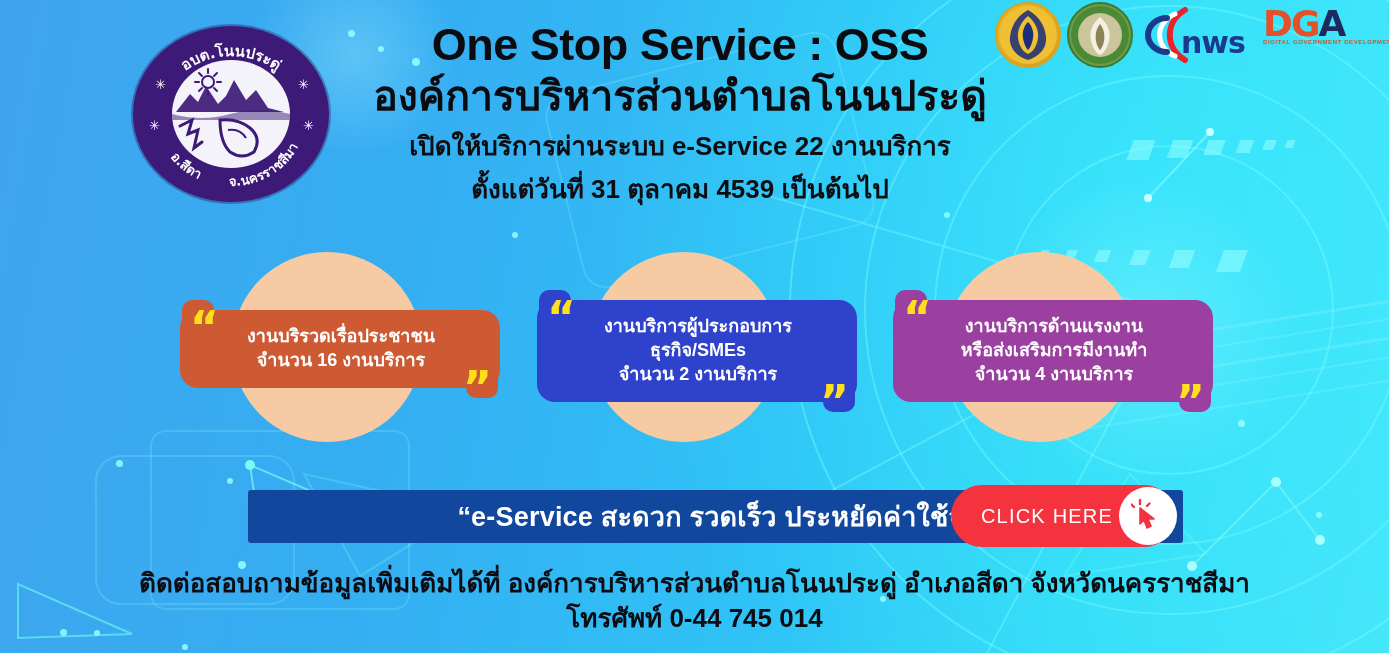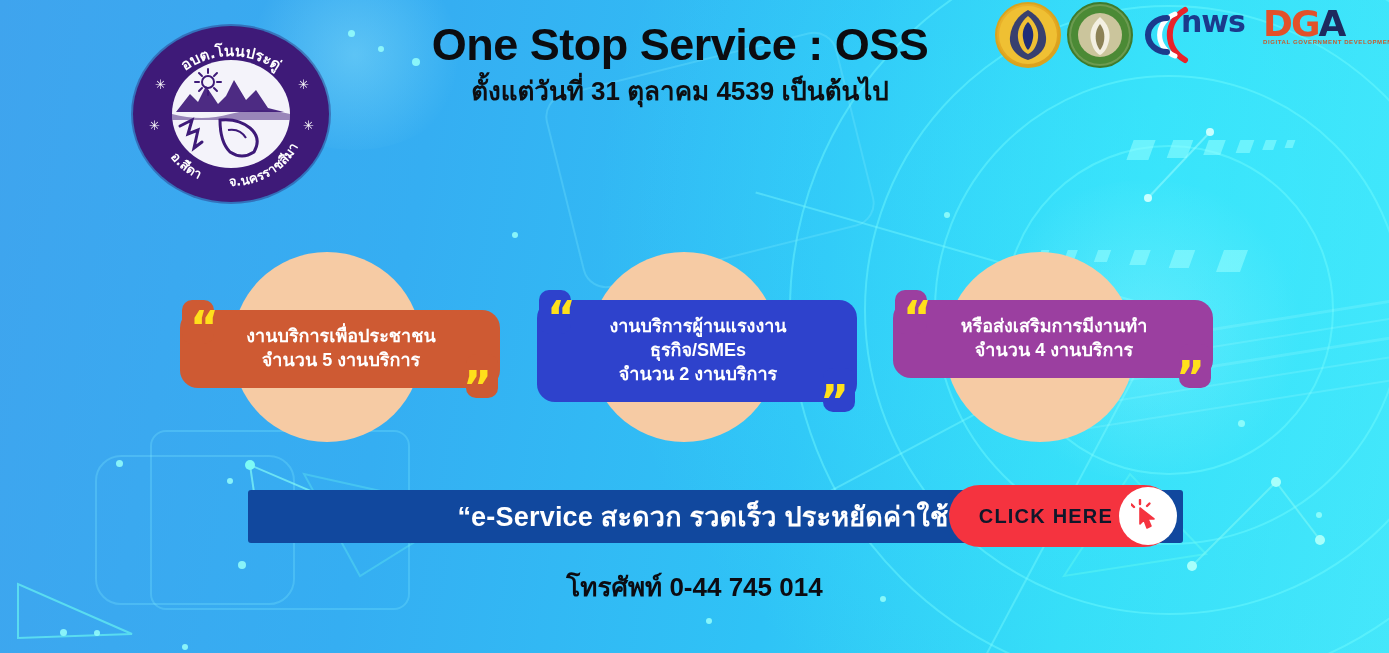--- a/index.html
+++ b/index.html
@@ -77,21 +77,21 @@
   }
   .logo-green {
     width:66px; height:66px; border-radius:50%;
     background:radial-gradient(circle at 50% 50%, #D9D3B0 0%, #A9B87C 48%, #4E8C3A 78%, #2F6B25 100%);
     position:relative; overflow:hidden;
     border:2px solid #3E7A2C;
   }
   .logo-nws { position:relative; width:118px; height:62px; }
   .nws-arcs { position:absolute; left:0; top:0; }
   .nws-text {
-    position:absolute; left:42px; top:0;
+    position:absolute; left:42px; top:21px;
     font-weight:bold; font-size:30px; color:#1B3A8C;
     letter-spacing:-1px; font-family:"DejaVu Sans", sans-serif;
   }
   .logo-dga { position:relative; width:108px; height:58px; }
   .dga-text {
     font-weight:bold; font-size:36px; letter-spacing:-2px;
     font-family:"DejaVu Sans", sans-serif;
   }
   .dga-sub {
     font-size:6px; color:#C65A2E; letter-spacing:0.6px;
@@ -164,21 +164,21 @@
     font-size:27px; padding-left:36px; letter-spacing:0.2px;
   }
   .cta-btn {
     position:absolute; right:8px; top:-5px;
     height:62px; min-width:210px;
     background:#F5333F; border-radius:31px;
     display:flex; align-items:center; justify-content:center;
     padding:0 62px 0 30px;
   }
   .cta-btn-label {
-    color:#0f172a; font-weight:bold; font-size:20px; letter-spacing:1.2px;
+    color:#ffffff; font-weight:normal; font-size:20px; letter-spacing:1.2px;
   }
   .cta-cursor-circle {
     position:absolute; right:-2px; top:2px;
     width:58px; height:58px; border-radius:50%; background:#fff;
     display:flex; align-items:center; justify-content:center;
   }
 
   
   .footer {
     position:absolute; left:0; top:568px; width:1389px;
@@ -366,56 +366,59 @@
         <span class="dga-text" style="color:#E2512A;">D</span>
         <span class="dga-text" style="color:#E2512A;">G</span>
         <span class="dga-text" style="color:#1E2A5E;">A</span>
       </div>
       <div class="dga-sub">DIGITAL GOVERNMENT DEVELOPMENT AGENCY</div>
     </div>
   </div>
 
   <div class="title-block">
     <div class="t-main">One Stop Service : OSS</div>
+    <div class="t-thai">องค์การบริหารส่วนตำบลโนนประดู่</div>
+    <div class="t-sub">เปิดให้บริการผ่านระบบ e-Service 22 งานบริการ</div>
     <div class="t-sub">ตั้งแต่วันที่ 31 ตุลาคม 4539 เป็นต้นไป</div>
   </div>
 
   <div class="cards">
 
     <div class="card-wrap" style="left:180px;">
       <div class="card-circle"></div>
       <div class="card-body c1">
         <div class="q-notch tl n1"></div>
         <div class="q-notch br n1"></div>
         <span class="q-open">“</span>
-        <div>งานบริการเพื่อประชาชน</div>
-        <div>จำนวน 5 งานบริการ</div>
+        <div>งานบริรวดเรื่อประชาชน</div>
+        <div>จำนวน 16 งานบริการ</div>
         <span class="q-close">”</span>
       </div>
     </div>
 
     <div class="card-wrap" style="left:537px;">
       <div class="card-circle"></div>
       <div class="card-body c2" style="top:48px;">
         <div class="q-notch tl n2"></div>
         <div class="q-notch br n2"></div>
         <span class="q-open">“</span>
-        <div>งานบริการผู้านแรงงาน</div>
+        <div>งานบริการผู้ประกอบการ</div>
         <div>ธุรกิจ/SMEs</div>
         <div>จำนวน 2 งานบริการ</div>
         <span class="q-close">”</span>
       </div>
     </div>
 
     <div class="card-wrap" style="left:893px;">
       <div class="card-circle"></div>
       <div class="card-body c3" style="top:48px;">
         <div class="q-notch tl n3"></div>
         <div class="q-notch br n3"></div>
         <span class="q-open">“</span>
+        <div>งานบริการด้านแรงงาน</div>
         <div>หรือส่งเสริมการมีงานทำ</div>
         <div>จำนวน 4 งานบริการ</div>
         <span class="q-close">”</span>
       </div>
     </div>
   </div>
 
   <div class="cta">
     <div class="cta-text">“e-Service สะดวก รวดเร็ว ประหยัดค่าใช้จ่าย”</div>
     <div class="cta-btn">
@@ -427,16 +430,17 @@
             <line x1="3" y1="8" x2="0.5" y2="5.5"></line>
             <line x1="16" y1="7" x2="18.5" y2="4.5"></line>
           </g>
           <path d="M9 9 L9 25 L13 21 L16 29 L20 27 L17 20 L23 20 Z" fill="#F5333F" stroke="#F5333F" stroke-width="1.6" stroke-linejoin="round"></path>
         </svg>
       </span>
     </div>
   </div>
 
   <div class="footer">
+    <div class="f1">ติดต่อสอบถามข้อมูลเพิ่มเติมได้ที่ องค์การบริหารส่วนตำบลโนนประดู่  อำเภอสีดา จังหวัดนครราชสีมา</div>
     <div class="f2">โทรศัพท์ 0-44 745 014</div>
   </div>
 
 </div>
 
 </body></html>

